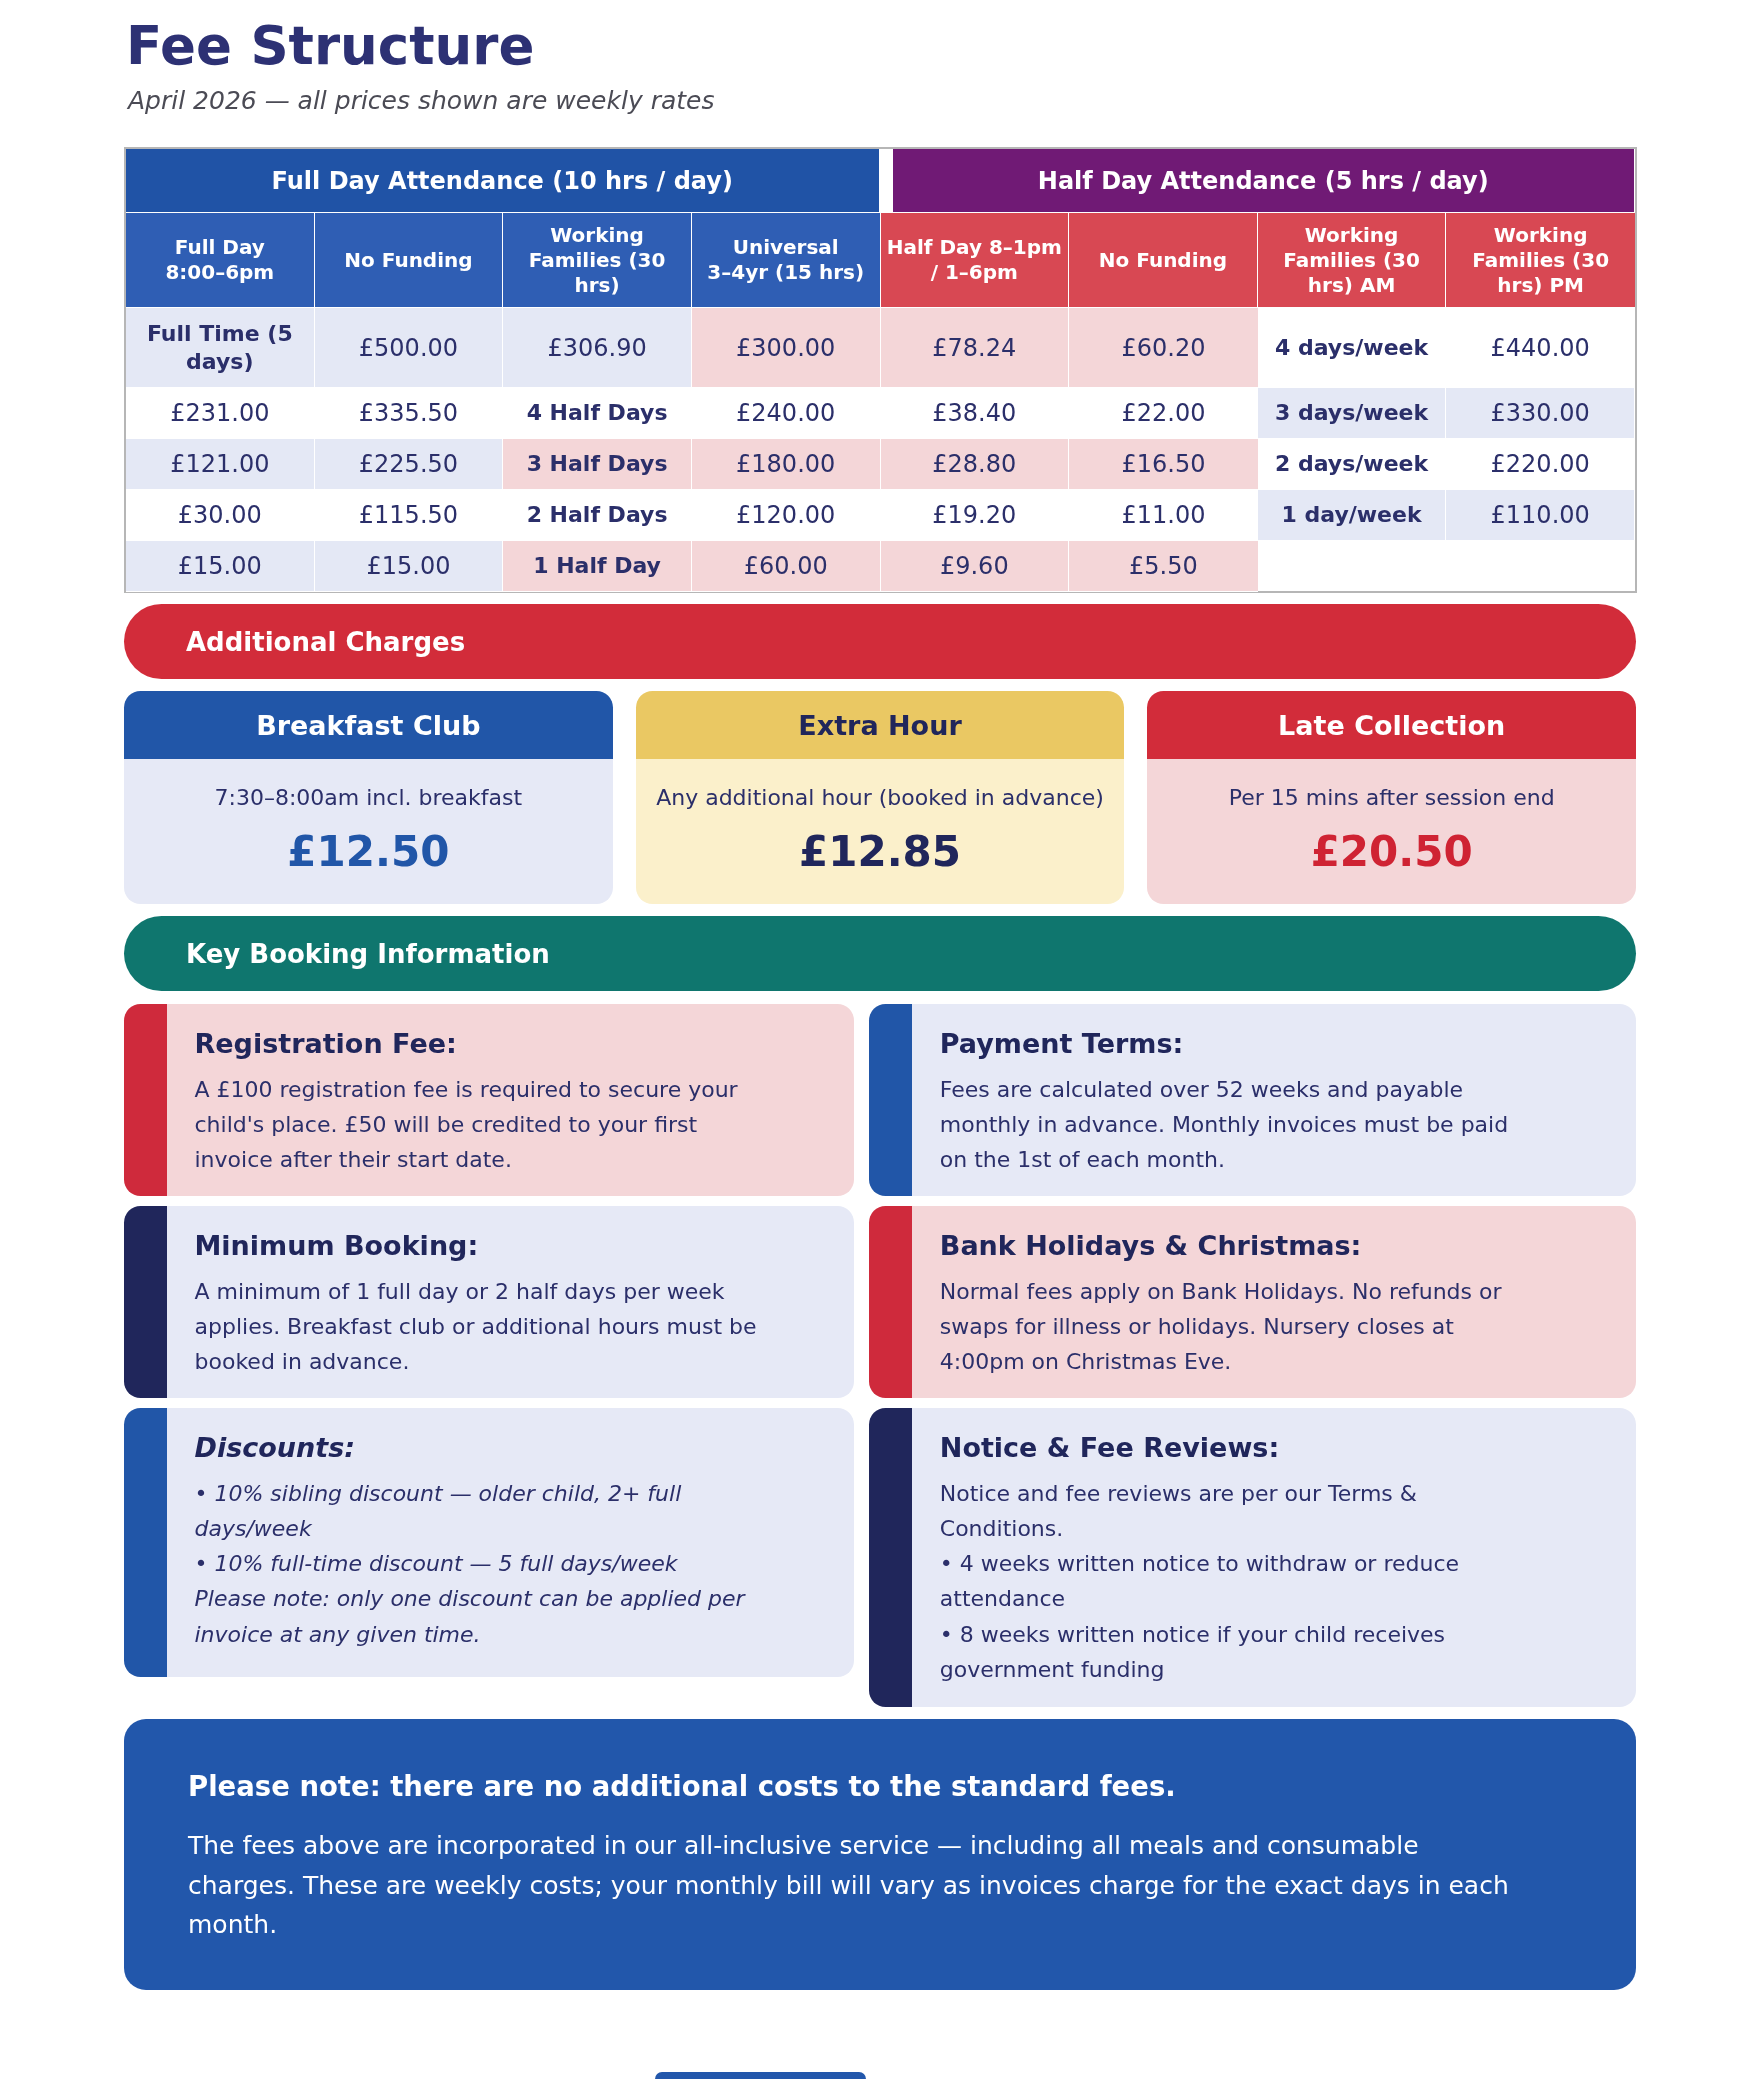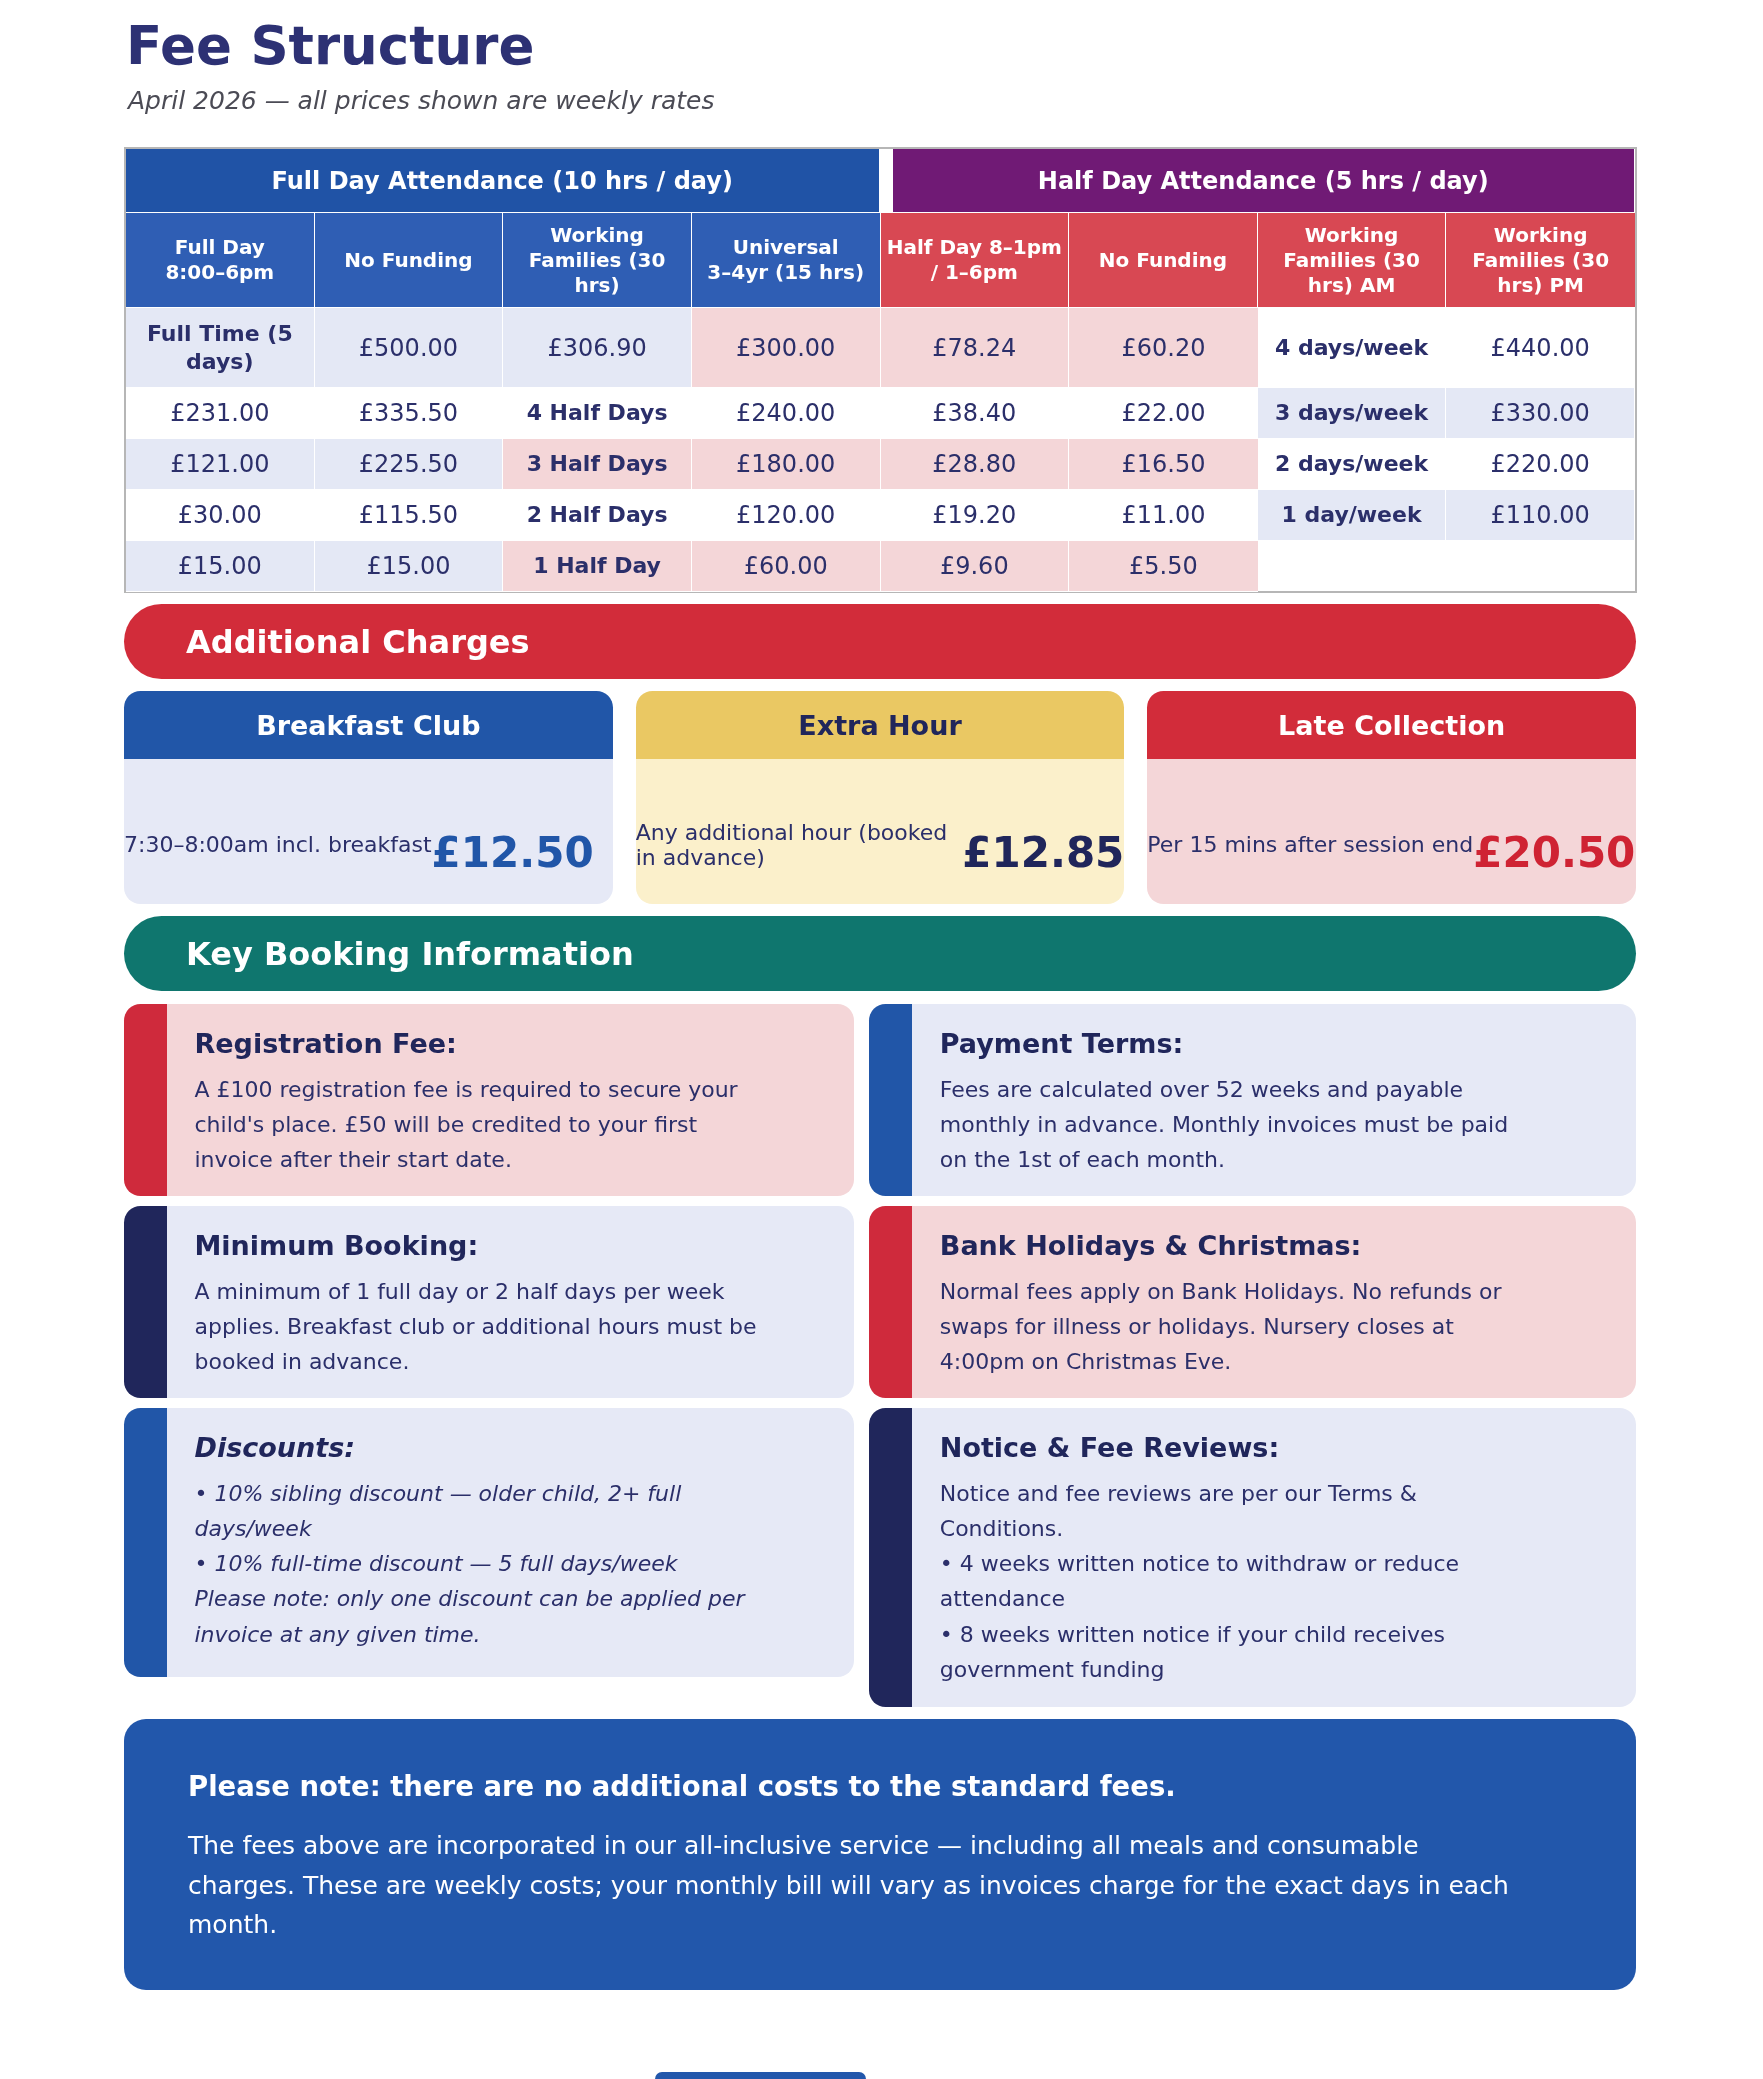--- a/index.html
+++ b/index.html
@@ -40,39 +40,39 @@
   .sub-r { background:#d84853; }
   .lab { font-weight:bold; font-size:22px; line-height:1.25; }
   .val { font-size:24px; }
   .bg-b { background:#e4e8f5; }
   .bg-p { background:#f4d6d8; }
 
   
   .pill {
     position:absolute; left:124px; width:1512px; height:75px; border-radius:38px;
     display:flex; align-items:center; padding-left:62px;
-    color:#ffffff; font-size:32px; font-weight:bold;
+    color:#ffffff; font-size:26px; font-weight:bold;
   }
   #banner-additional { top:604px; background:#d22c3a; }
   #banner-key { top:916px; background:#0f766e; }
 
   
   .cards-row {
     position:absolute; left:124px; top:691px; width:1512px;
     display:flex; gap:23px;
   }
   .charge-card { flex:1; }
   .charge-head {
     height:68px; border-radius:16.5px 16.5px 0 0;
     display:flex; align-items:center; justify-content:center;
     font-size:27px; font-weight:bold;
   }
   .charge-body {
     height:145px; border-radius:0 0 16.5px 16.5px;
-    display:flex; flex-direction:row; align-items:center;
+    display:flex; flex-direction:column; align-items:center;
     padding-top:26px;
   }
   .charge-desc { font-size:22px; color:#2b2f6a; }
   .charge-price { margin-top:16.5px; font-size:42px; font-weight:bold; }
   .head-blue { background:#2156a8; color:#ffffff; }
   .head-yellow { background:#eac863; color:#20265b; }
   .head-red { background:#d22c3a; color:#ffffff; }
   .body-lav { background:#e6e9f6; }
   .body-yellow { background:#fbf0cb; }
   .body-pink { background:#f4d6d8; }

